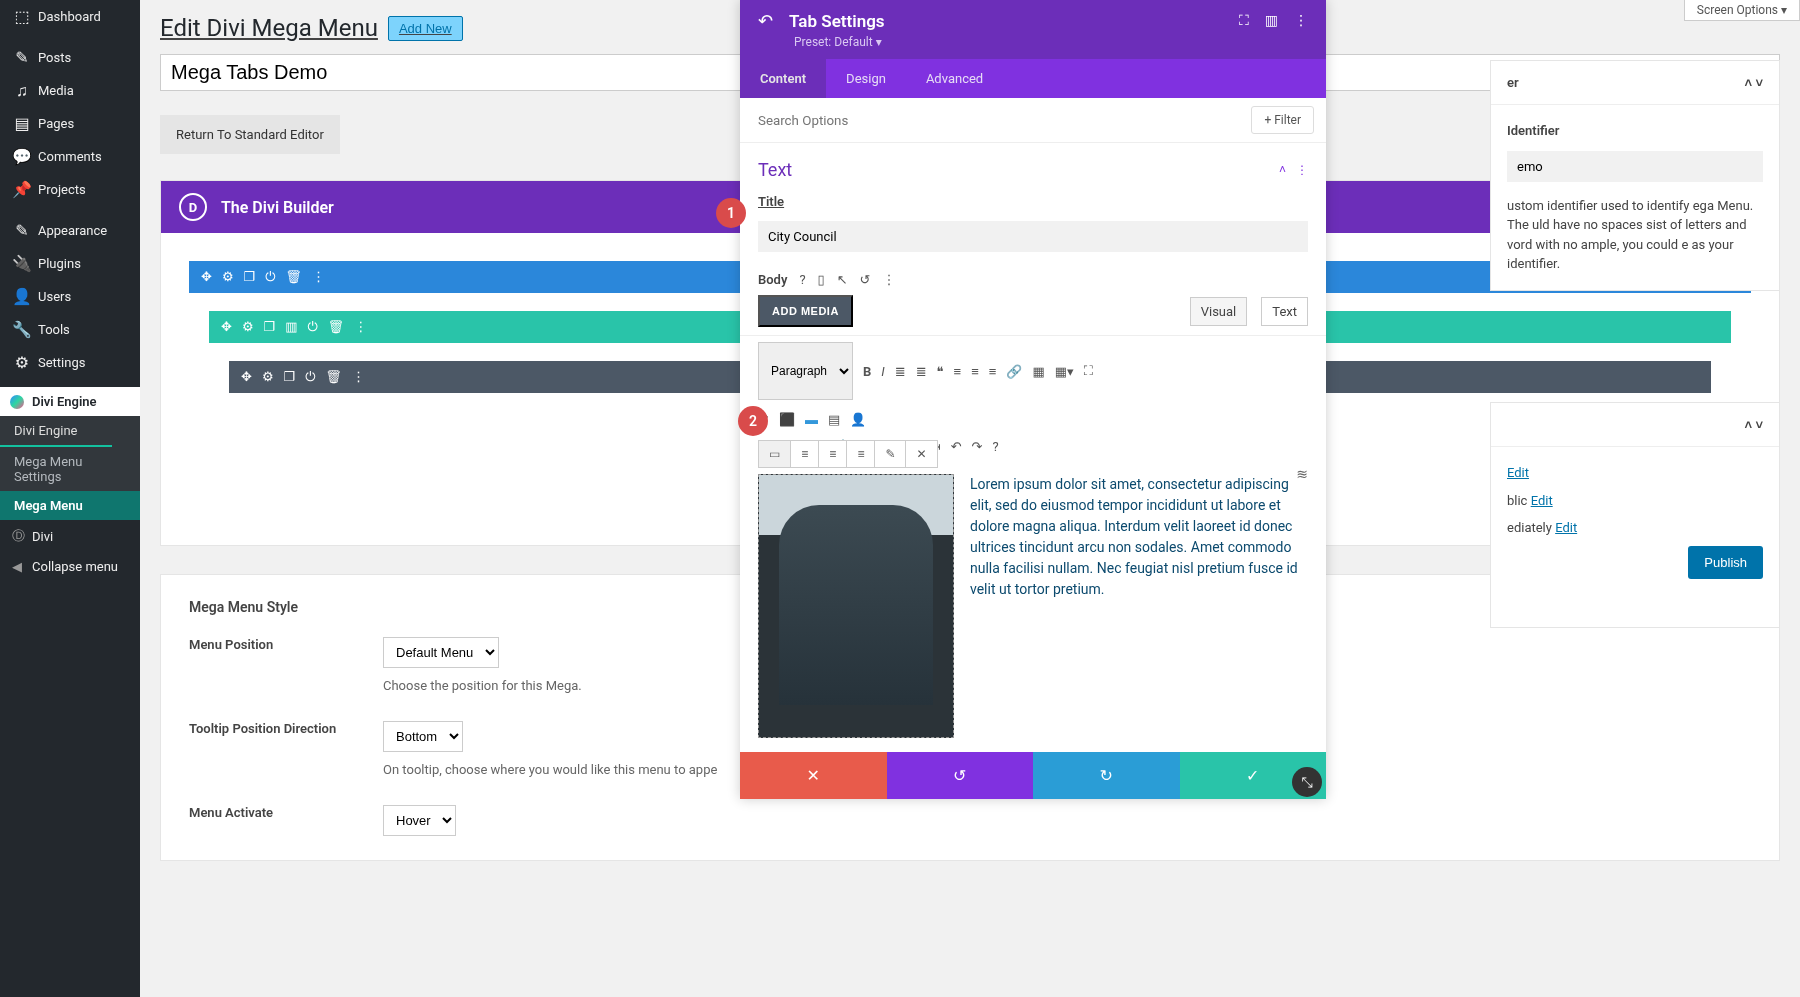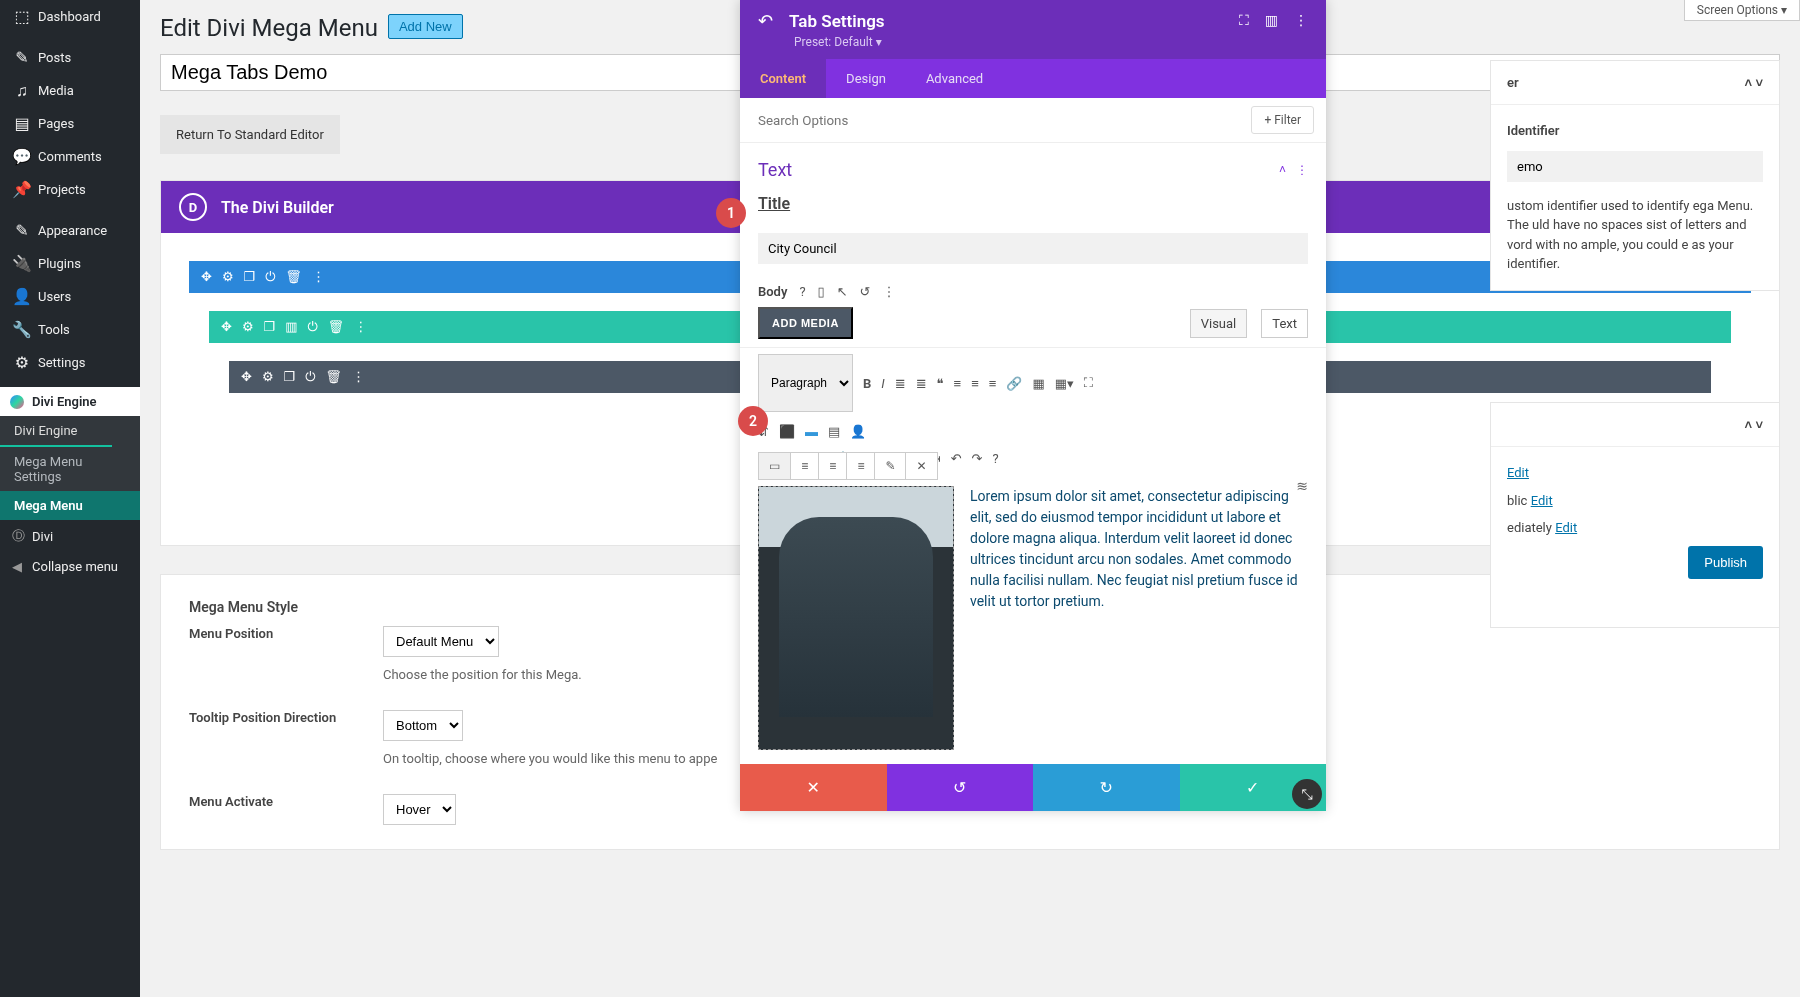--- a/index.html
+++ b/index.html
@@ -14,21 +14,21 @@
   .subitem.current { background: #0f766e; color: #fff; font-weight: 600; }
   .subitem.de-label { color: #ddd; border-bottom: 2px solid #13c19f; margin-right: 28px; }
   .sidebar-engine { background: #fff; color: #23282d; font-weight: 600; display: flex; align-items: center; padding: 7px 10px; }
   .engine-dot { width: 14px; height: 14px; border-radius: 50%; background: linear-gradient(135deg,#2f8aff,#2fd6a1,#ff4f8b); margin-right: 8px; }
   .divi-item { display: flex; align-items: center; padding: 7px 12px; font-size: 13px; }
   .divi-item .dicon { width: 20px; color: #999; }
 
   
   .main { position: absolute; left: 140px; top: 0; right: 0; bottom: 0; background: #f1f1f1; padding: 0 20px; }
   .screen-options { position: absolute; right: 0; top: 0; padding: 3px 12px; border: 1px solid #ccc; border-top: none; background: #fff; font-size: 12px; color: #555; }
-  .header-row { padding-top: 14px; display: flex; align-items: flex-start; gap: 10px; }
+  .header-row { padding-top: 14px; display: flex; align-items: center; gap: 10px; text-decoration: underline; }
   .page-title { font-size: 24px; font-weight: 400; color: #23282d; }
   .add-new { border: 1px solid #0073aa; color: #0073aa; padding: 4px 10px; font-size: 13px; background: #7dd3fc; border-radius: 2px; }
   .title-input { width: 100%; margin-top: 12px; padding: 6px 10px; font-size: 20px; border: 1px solid #ccc; background: #fff; }
   
   .return-btn { background: #e5e5e5; padding: 12px 16px; margin-top: 24px; display: inline-block; font-size: 13px; color: #333; }
   
   .builder-wrap { margin-top: 26px; background: #fff; border: 1px solid #e5e5e5; }
   .builder-header { background: #6c2eb9; color: #fff; padding: 12px 18px; display: flex; align-items: center; gap: 14px; }
   .divi-logo { width: 28px; height: 28px; border: 2px solid #fff; border-radius: 50%; display: flex; align-items: center; justify-content: center; font-weight: 700; }
   .builder-title { font-size: 16px; font-weight: 600; }
@@ -39,21 +39,21 @@
   .module-bar { background: #4c5866; color: #fff; padding: 8px 12px; margin: 18px 40px 0; display: flex; align-items: center; position: relative; }
   .bar-icons { display: flex; gap: 10px; font-size: 13px; }
   .bar-label { position: absolute; left: 50%; transform: translateX(-50%); font-weight: 600; }
   .add-circle { width: 28px; height: 28px; border-radius: 50%; display: flex; align-items: center; justify-content: center; color: #fff; font-size: 18px; margin: 8px auto 0; }
   .add-gray { background: #4c5866; }
   .add-green { background: #29c4a9; }
   .add-blue { background: #2b87da; }
   .circles { padding-top: 6px; padding-bottom: 10px; }
   
   .style-panel { margin-top: 28px; background: #fff; border: 1px solid #e5e5e5; padding: 24px 28px; }
-  .style-title { font-size: 14px; font-weight: 600; margin-bottom: 11px; }
+  .style-title { font-size: 14px; font-weight: 600; margin-bottom: 22px; }
   .form-row { display: flex; align-items: flex-start; margin-bottom: 28px; }
   .form-label { width: 194px; font-size: 13px; font-weight: 600; }
   .form-control { }
   .select { padding: 6px 8px; border: 1px solid #ccc; background: #fff; font-size: 13px; }
   .form-desc { margin-top: 10px; font-size: 13px; color: #666; }
   
   
   .right-col { position: absolute; right: 20px; top: 60px; width: 290px; background: #fff; border: 1px solid #e5e5e5; }
   .right-panel-hdr { padding: 14px 16px; border-bottom: 1px solid #eee; display: flex; justify-content: space-between; align-items: center; font-weight: 600; }
   .right-panel-body { padding: 16px; font-size: 13px; color: #444; line-height: 1.5; }
@@ -66,29 +66,29 @@
   
   .modal { position: absolute; left: 740px; top: 0; width: 586px; background: #ffffff; box-shadow: 0 0 12px rgba(0,0,0,.2); display: flex; flex-direction: column; }
   .modal-hdr { background: #6c2eb9; color: #fff; }
   .hdr-top { display: flex; align-items: center; padding: 10px 18px 2px; }
   .hdr-back { font-size: 18px; margin-right: 16px; }
   .hdr-title { font-size: 17px; font-weight: 600; flex: 1; }
   .hdr-icons { display: flex; gap: 16px; font-size: 14px; }
   .preset-row { padding: 2px 18px 10px 54px; font-size: 12px; color: #d9c8f2; }
   .modal-tabs { background: #8031e0; display: flex; }
   .modal-tab { padding: 12px 20px; color: #e6dcf5; font-size: 13px; cursor: pointer; }
-  .modal-tab.active { background: #6c2eb9; color: #fdba74; font-weight: 600; }
+  .modal-tab.active { background: #6c2eb9; color: #e5e5e5; font-weight: 600; }
   .search-bar { display: flex; align-items: center; border-bottom: 1px solid #eee; }
   .search-input { flex: 1; padding: 14px 18px; border: none; background: transparent; color: #8b5cf6; font-family: inherit; }
   .filter-btn { padding: 6px 12px; margin: 8px 12px; border: 1px solid #ddd; border-radius: 3px; color: #555; font-size: 12px; }
   .sect-hdr { display: flex; justify-content: space-between; align-items: center; padding: 16px 18px 10px; }
   .sect-title { color: #6c2eb9; font-size: 18px; }
   .sect-icons { display: flex; gap: 10px; color: #8031e0; font-size: 12px; }
   .field-block { padding: 4px 18px; }
-  .field-label { font-size: 16px; font-weight: 600; margin-bottom: 20px; display: block; text-decoration: underline; }
+  .field-label { font-size: 13px; font-weight: 600; margin-bottom: 12px; display: block; text-decoration: underline; }
   .text-input { width: 100%; padding: 8px 10px; border: none; background: #f1f1f1; font-family: inherit; font-size: 13px; }
   .body-row { display: flex; align-items: center; gap: 12px; padding: 16px 18px 8px; font-size: 13px; font-weight: 600; }
   .body-icons { display: flex; gap: 12px; color: #555; font-weight: normal; }
   .add-media-row { display: flex; align-items: center; padding: 0 18px 8px; gap: 28px; }
   .add-media { background: #4c5866; color: #fff; padding: 8px 12px; font-size: 11px; font-weight: 700; letter-spacing: .5px; }
   .visual-tabs { margin-left: auto; display: flex; gap: 14px; }
   .vtab { padding: 6px 10px; border: 1px solid #ccc; font-size: 13px; }
   .vtab.active { background: #f5f5f5; }
   .editor-toolbar { padding: 6px 18px; display: flex; flex-wrap: wrap; gap: 10px; align-items: center; font-size: 13px; color: #555; border-top: 1px solid #eee; }
   .para-sel { border: 1px solid #ccc; padding: 20px 8px; font-size: 12px; }

